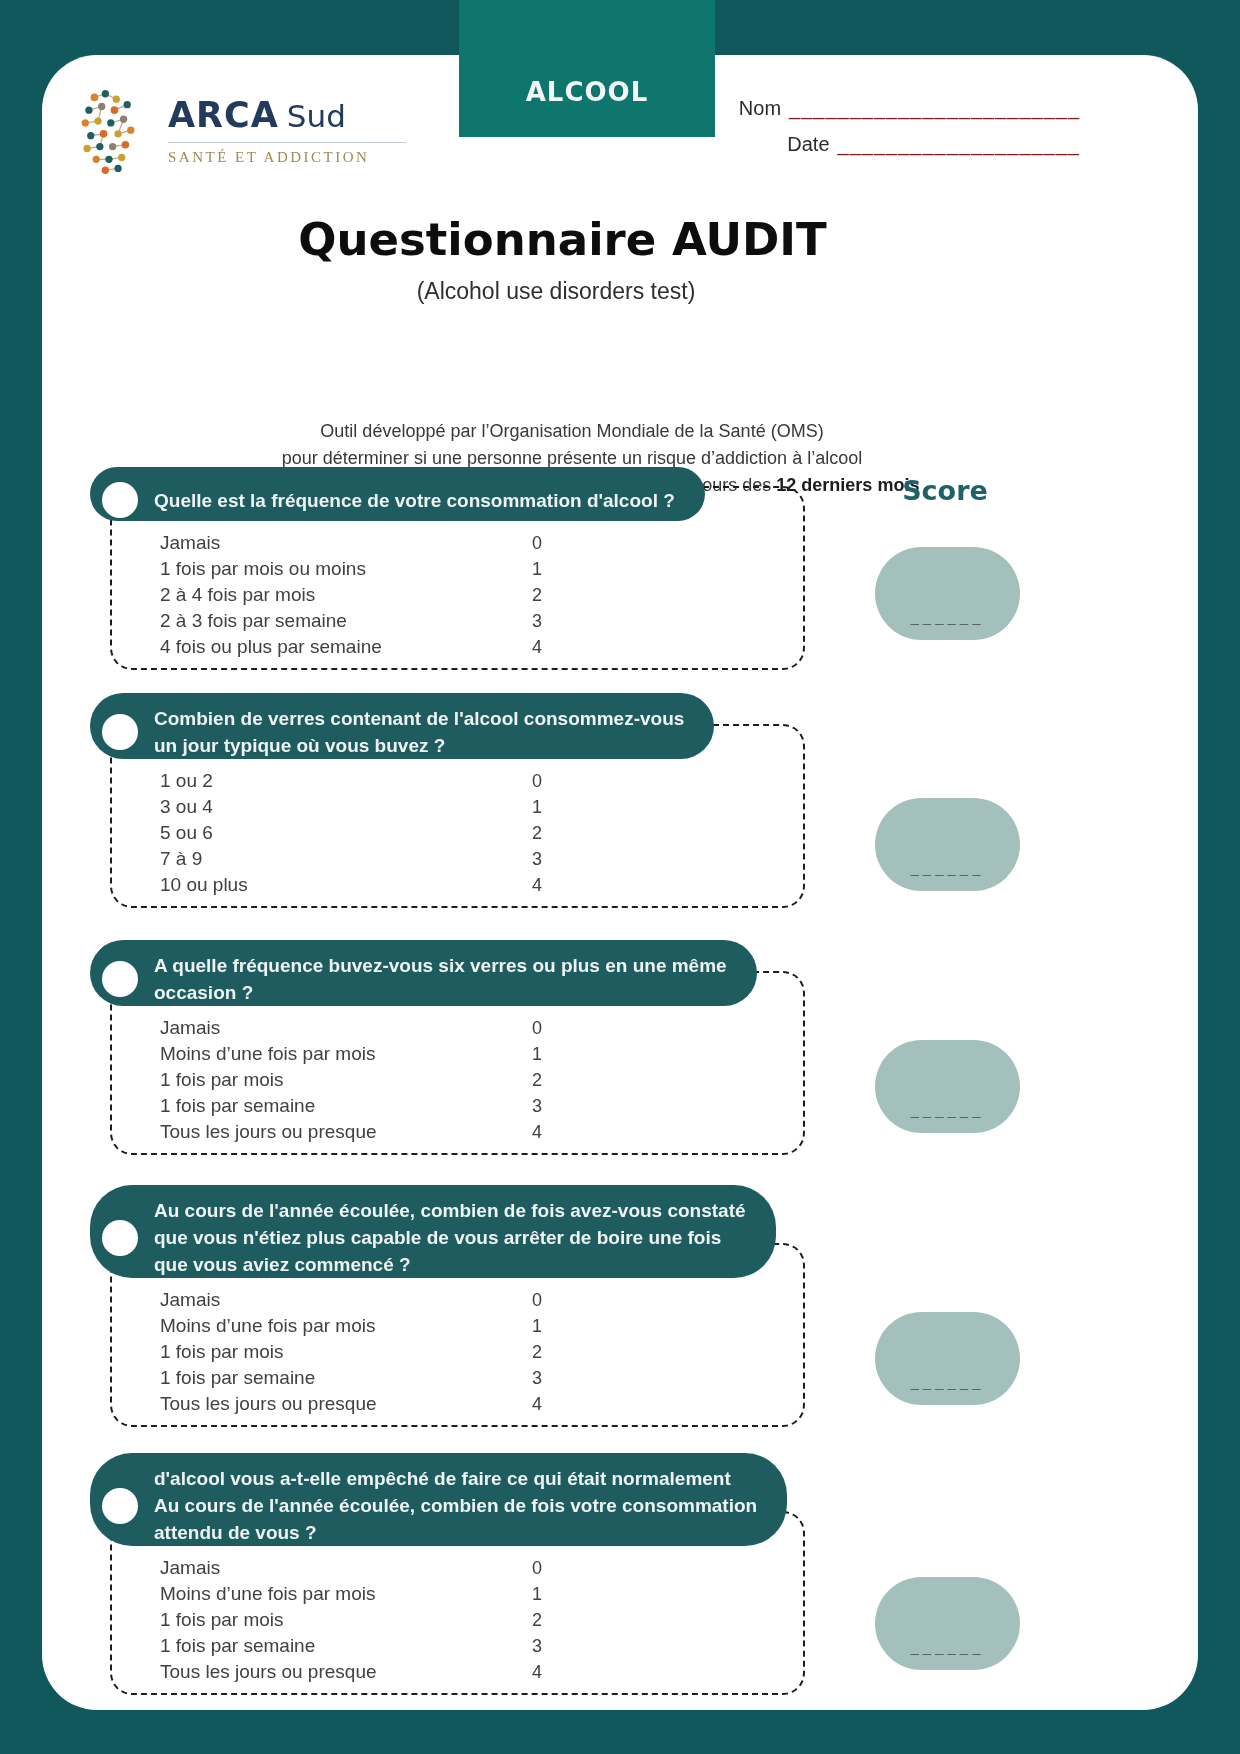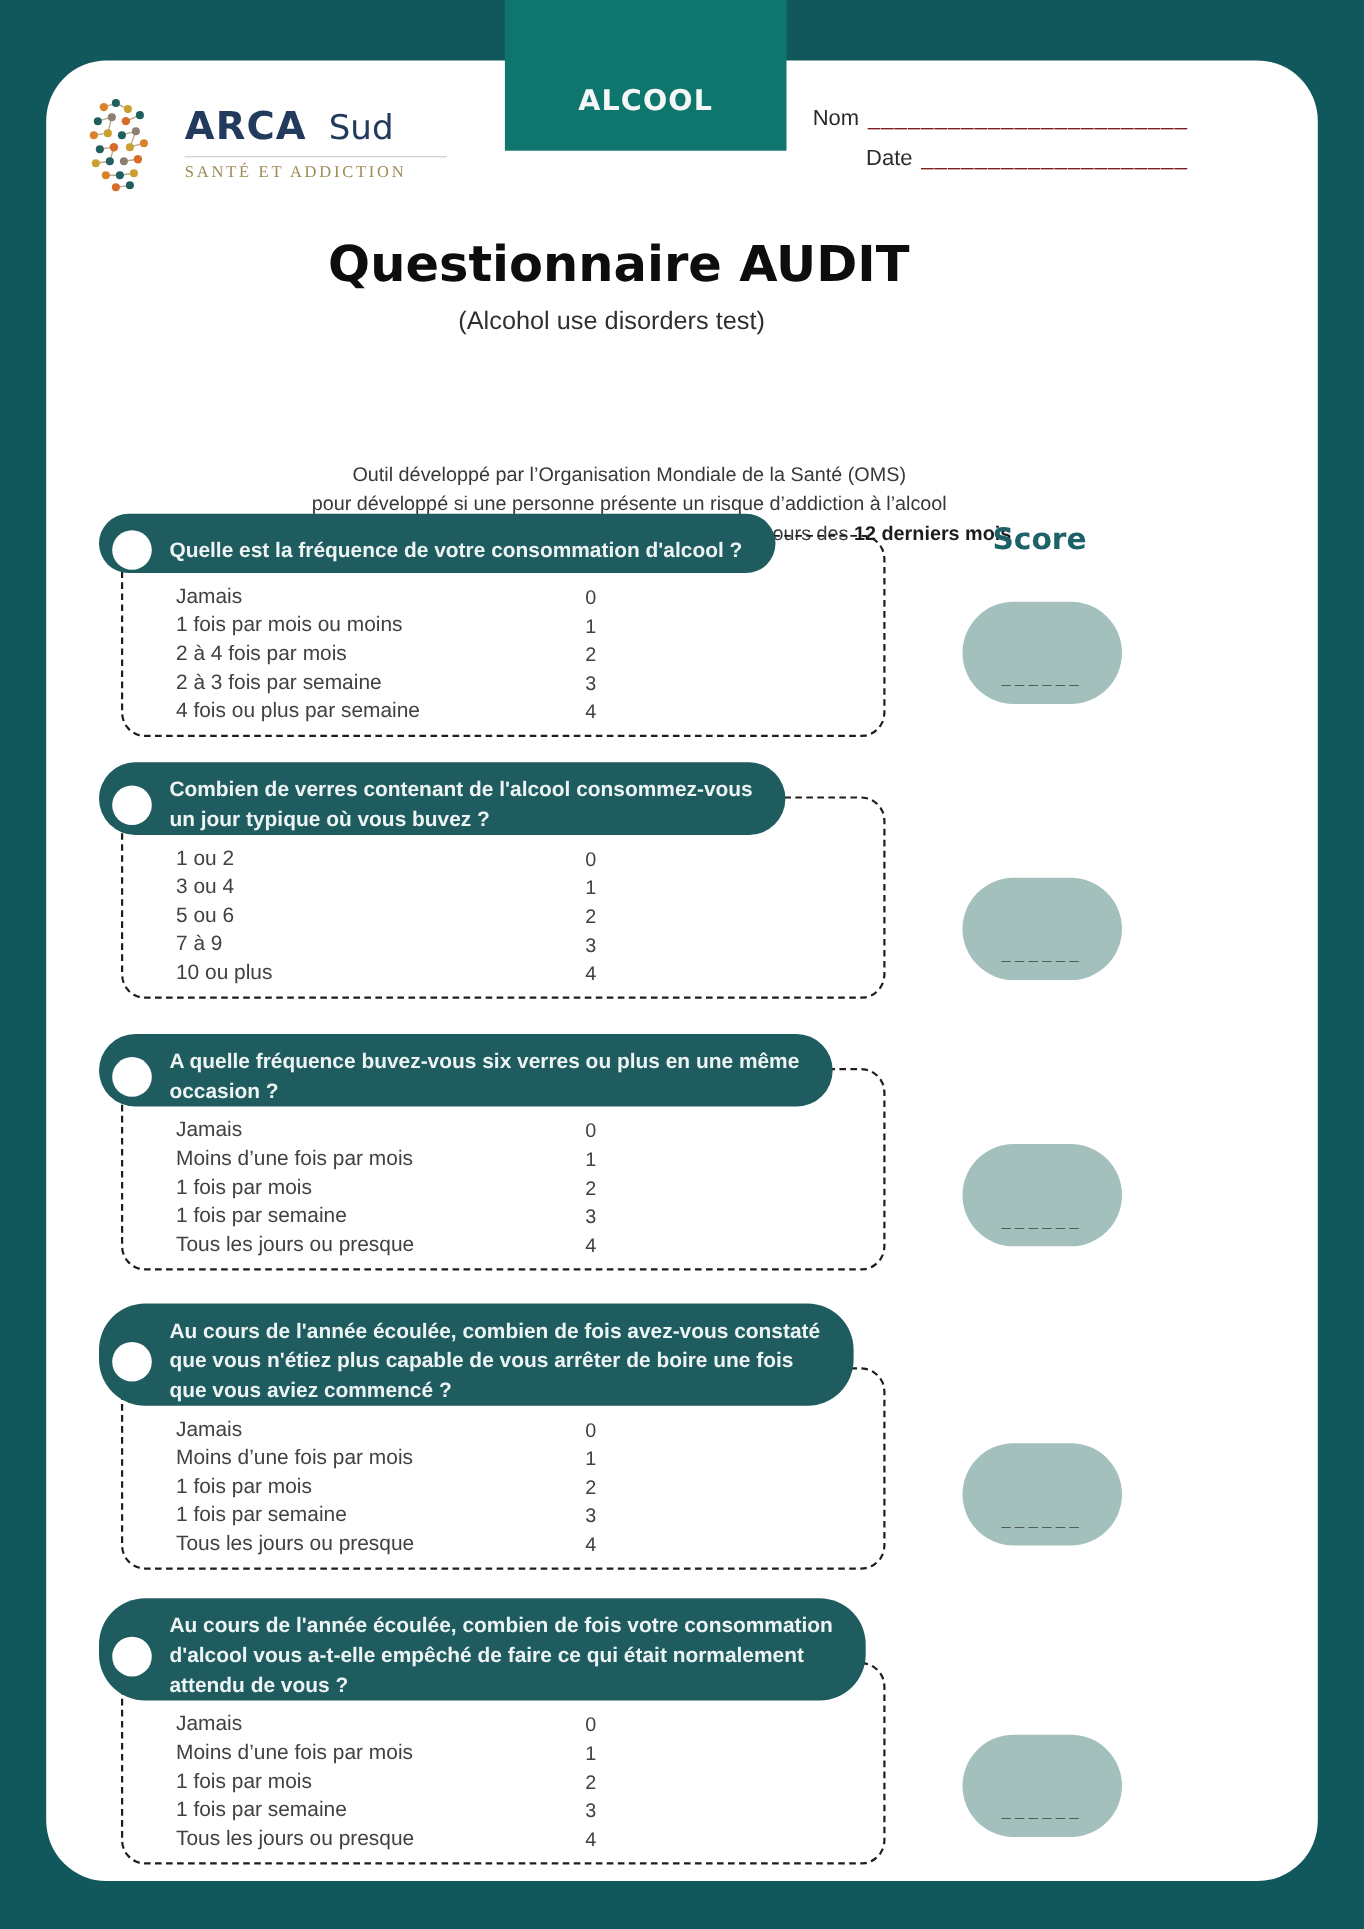--- a/index.html
+++ b/index.html
@@ -23,21 +23,21 @@
   .alcool-tab span{
     color:#f4f7f6;font-family:"DejaVu Sans", sans-serif;font-weight:700;
     font-size:26px;letter-spacing:1px;
   }
   
   .logo{position:absolute;left:36px;top:28px;display:flex;align-items:flex-start;}
   .logo-icon{width:82px;height:98px;flex:none;}
   .logo-textcol{margin-left:8px;margin-top:12px;}
   .logo-title{white-space:nowrap;color:#223a5c;}
   .logo-title .bold{font-family:"DejaVu Sans", sans-serif;font-weight:800;font-size:35px;letter-spacing:1px;}
-  .logo-title .light{font-family:"DejaVu Sans", sans-serif;font-weight:400;font-size:31px;margin-left:20px;}
+  .logo-title .light{font-family:"DejaVu Sans", sans-serif;font-weight:400;font-size:31px;margin-left:8px;}
   .logo-rule{height:1px;background:#c2ccd4;width:238px;margin:7px 0 6px 0;}
   .logo-tagline{font-family:"Liberation Serif", serif;font-size:15px;letter-spacing:2.5px;color:#9d8b54;}
   
   .nom-date{position:absolute;top:42px;right:118px;text-align:right;color:#2b2b2b;font-size:20px;}
   .nd-row{margin-bottom:13px;white-space:nowrap;}
   .nd-label{margin-right:8px;}
   .nd-line{letter-spacing:1px;color:#7f1d1d;}
   
   .title-wrap{position:absolute;left:0;top:158px;width:1028px;text-align:center;}
   .doc-title{
@@ -151,21 +151,21 @@
     </div>
   </div>
 
   <div class="title-wrap">
     <div class="doc-title">Questionnaire AUDIT</div>
     <div class="doc-subtitle">(Alcohol use disorders test)</div>
   </div>
 
   <div class="intro">
     <div>Outil développé par l’Organisation Mondiale de la Santé (OMS)</div>
-    <div>pour développé si une personne présente un risque d’addiction à l’alcool</div>
+    <div>pour déterminer si une personne présente un risque d’addiction à l’alcool</div>
     <div><span>En 10 questions, il analyse les consommations d'alcool au cours des </span><b>12 derniers mois</b></div>
   </div>
 
   <div class="score-header">Score</div>
   <div class="score-pill" style="top:492px">
       <span class="score-dash">______</span>
     </div>
   <div class="score-pill" style="top:743px">
       <span class="score-dash">______</span>
     </div>
@@ -304,22 +304,22 @@
           <span class="opt-label">Tous les jours ou presque</span>
           <span class="opt-val">4</span>
         </div>
     </div>
   </div>
 
   <div class="q-block" style="top:1398px">
     <div class="q-pill">
       <span class="q-circle"></span>
       <div class="q-text">
+        <div>d'alcool vous a-t-elle empêché de faire ce qui était normalement</div>
         <div>Au cours de l'année écoulée, combien de fois votre consommation</div>
-        <div>d'alcool vous a-t-elle empêché de faire ce qui était normalement</div>
         <div>attendu de vous ?</div>
       </div>
     </div>
     <div class="q-box">
       <div class="opt-row">
           <span class="opt-label">Jamais</span>
           <span class="opt-val">0</span>
         </div>
       <div class="opt-row">
           <span class="opt-label">Moins d’une fois par mois</span>

